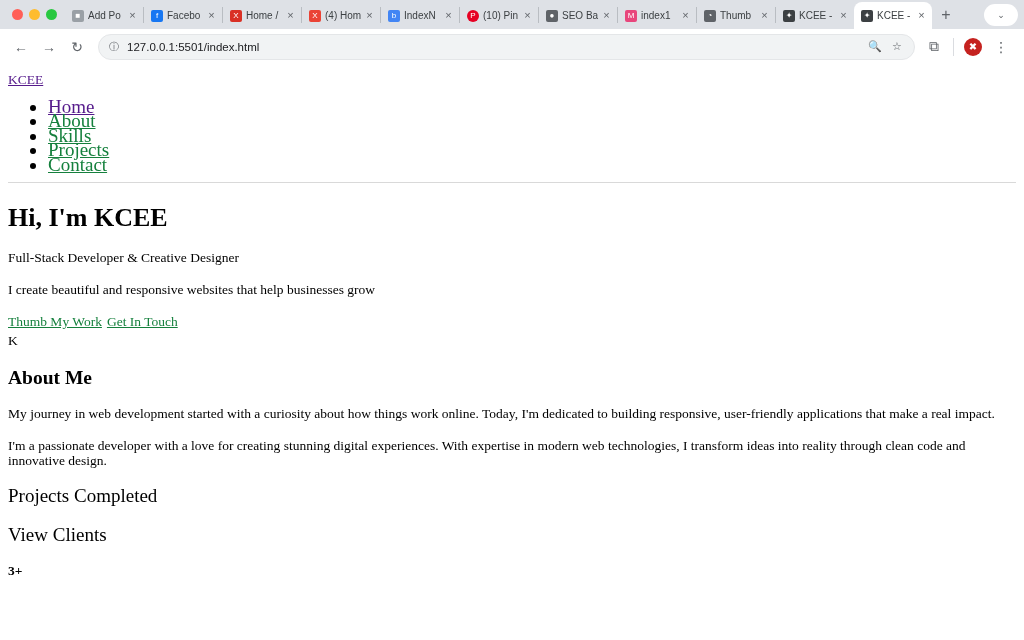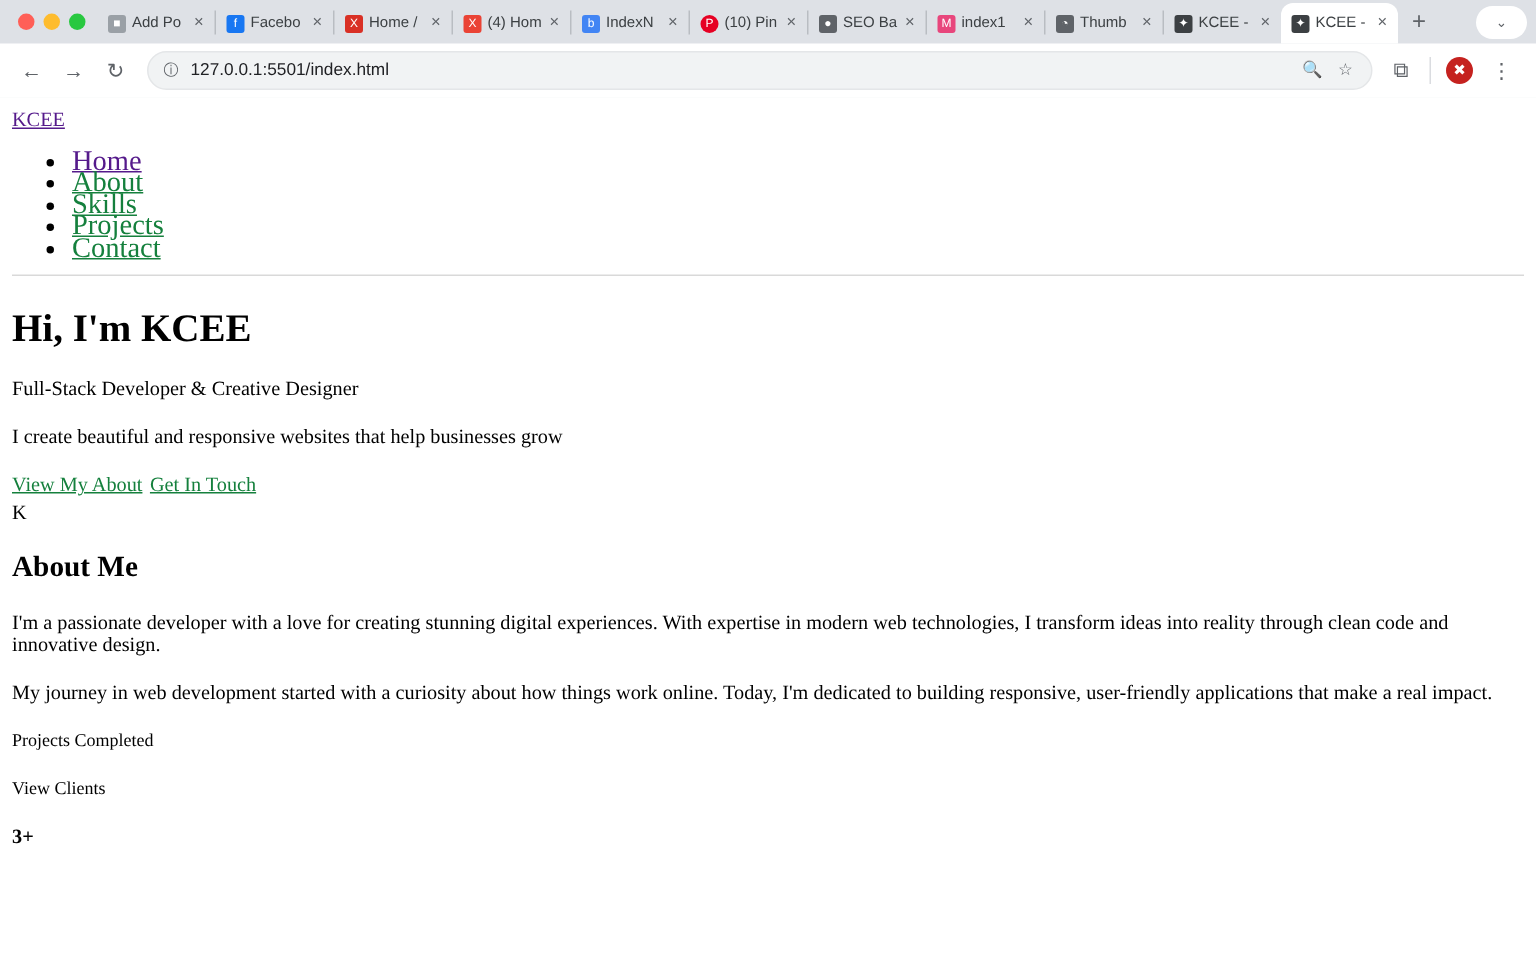--- a/index.html
+++ b/index.html
@@ -277,21 +277,21 @@
     font-size: 19.5px;
     font-weight: bold;
     margin: 18px 0 0 0;
   }
   .stat-num {
     font-size: 13.5px;
     font-weight: bold;
     margin: 17px 0 0 0;
   }
   .stat-label {
-    font-size: 12px;
+    font-size: 19px;
     margin: 17px 0 0 0;
   }
 </style>
 </head>
 <body>
 
 <div class="browser">
 
   <div class="tabstrip">
     <div class="traffic">
@@ -404,26 +404,26 @@
         <li><a href="#">Projects</a></li>
         <li><a href="#">Contact</a></li>
       </ul>
     </div>
 
     <h1 class="hero">Hi, I'm KCEE</h1>
     <p class="body">Full-Stack Developer &amp; Creative Designer</p>
     <p class="body">I create beautiful and responsive websites that help businesses grow</p>
 
     <div class="cta-row">
-      <a href="#">View My About</a><a href="#">Get In Touch</a>
+      <a href="#">Thumb My Work</a><a href="#">Get In Touch</a>
     </div>
     <div class="kchar">K</div>
 
     <h2 class="section">About Me</h2>
+    <p class="body">My journey in web development started with a curiosity about how things work online. Today, I'm dedicated to building responsive, user-friendly applications that make a real impact.</p>
     <p class="body">I'm a passionate developer with a love for creating stunning digital experiences. With expertise in modern web technologies, I transform ideas into reality through clean code and innovative design.</p>
-    <p class="body">My journey in web development started with a curiosity about how things work online. Today, I'm dedicated to building responsive, user-friendly applications that make a real impact.</p>
 
     <div class="stat-label">Projects Completed</div>
     <div class="stat-label">View Clients</div>
     <div class="stat-num">3+</div>
 
   </div>
 </div>
 
 </body></html>

